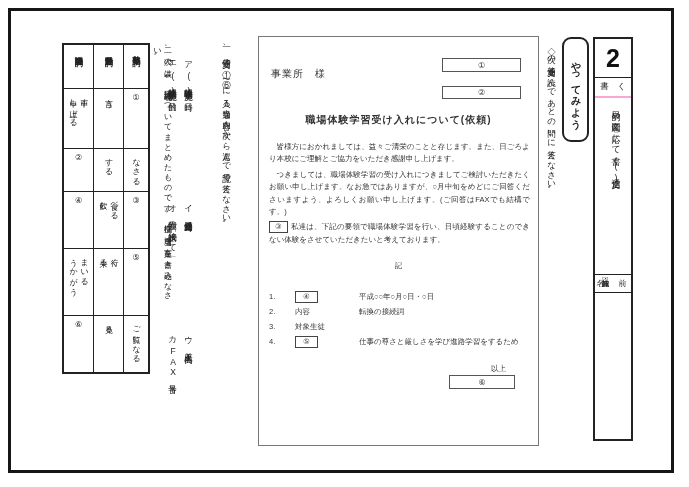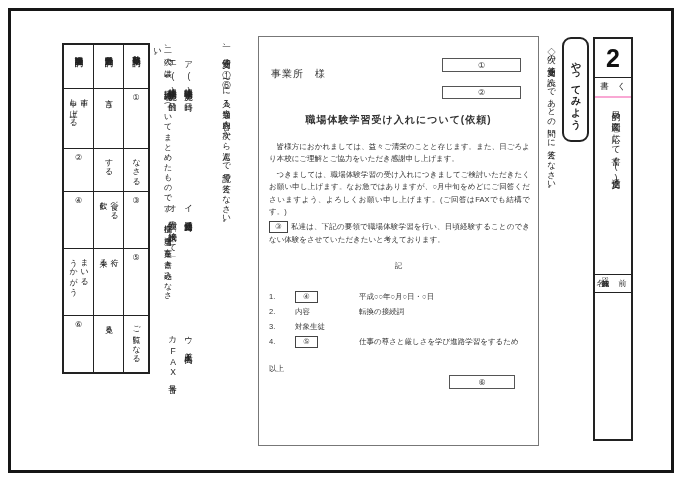--- a/index.html
+++ b/index.html
@@ -49,21 +49,21 @@
   .l-title { position:absolute; left:0; right:0; top:76px; text-align:center;
              font-size:10px; font-weight:bold; letter-spacing:1px; }
   .l-body { position:absolute; left:10px; top:104px; width:261px; line-height:12.4px; }
   .l-body p { margin:0 0 3px 0; text-align:justify; }
   .ibox { display:inline-block; border:1px solid #444; padding:0 5px; margin-right:3px;
           line-height:9.5px; }
   .kicker { margin:14px 0 0 0; text-align:center; letter-spacing:2px; }
   .l-list { margin-top:16px; }
   .li { display:grid; grid-template-columns:26px 64px 1fr; line-height:15px; align-items:center; }
   .li .boxed { display:inline-block; border:1px solid #444; padding:0 7px; line-height:10.5px; }
-  .closing { margin-top:14px; padding-right:24px; }
+  .closing { text-align:right; margin-top:14px; padding-right:24px; }
 
   
   .q1 { position:absolute; left:211px; top:42px; width:22px; height:312px;
         font-size:8.5px; line-height:13px; letter-spacing:0.5px; }
   .q2 { position:absolute; left:148px; top:42px; width:24px; height:268px;
         font-size:8px; line-height:10.5px; letter-spacing:1px; }
   .opt { position:absolute; width:15px; font-size:8.5px; line-height:13px; letter-spacing:0.5px; }
   .opt .olabel { margin-inline-end:6px; }
   .opt-a  { left:180px; top:55px;  height:141px; }
   .opt-i  { left:180px; top:198px; height:130px; }

